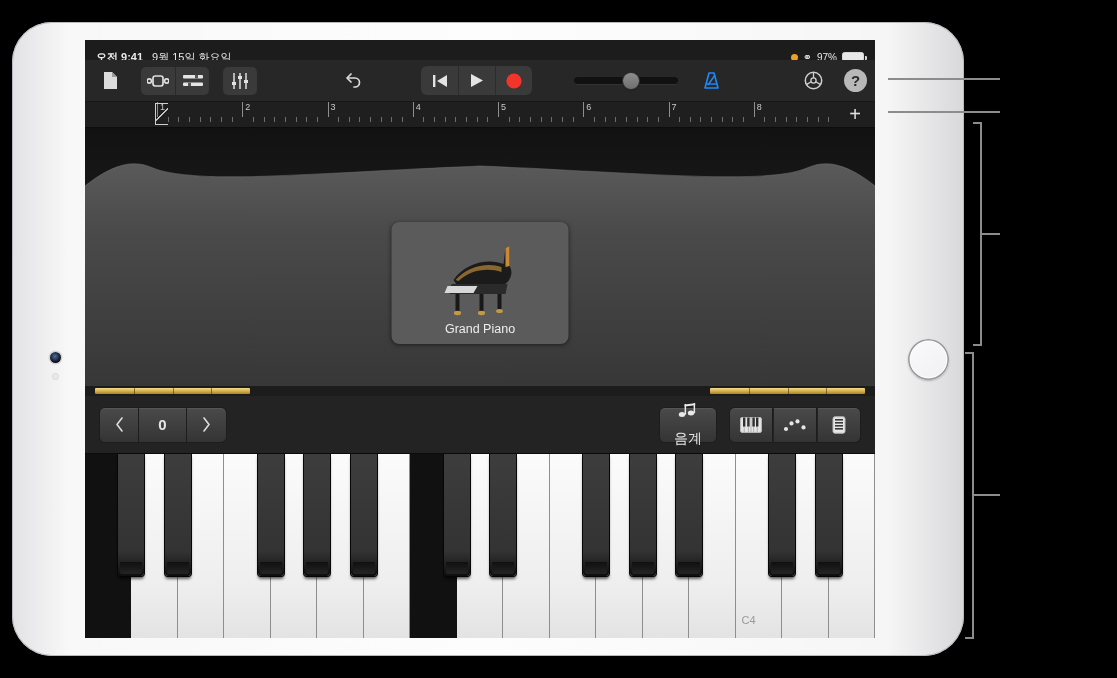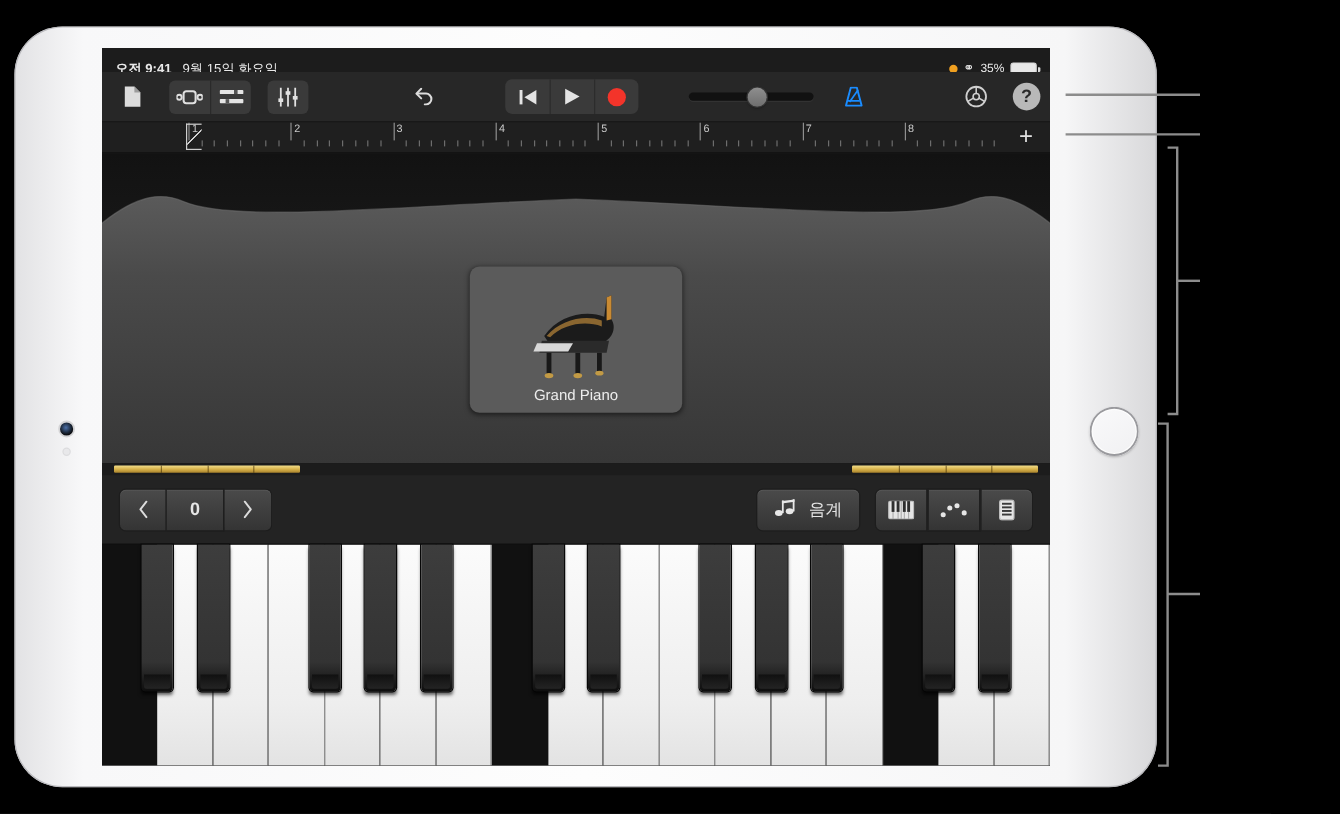--- a/index.html
+++ b/index.html
@@ -179,21 +179,21 @@
     position: absolute; left: 50%; transform: translateX(-50%);
     width: 102px; height: 38px; border-radius: 6px;
     flex-direction: column; gap: 2px;
     font-family: "Liberation Serif", serif; font-style: italic; font-size: 15px;
   }
   .dots { display: flex; gap: 5px; }
   .dots i { width: 4px; height: 4px; border-radius: 50%; background: #6a6a6a; display: block; }
   .dots i.on { background: #e4e4e4; }
 
   #right-controls { margin-left: auto; display: flex; align-items: center; gap: 12px; }
-  #scale-button { height: 36px; padding: 0 14px; gap: 9px; border-radius: 6px; font-size: 14px; }
+  #scale-button { height: 36px; padding: 0 14px; gap: 9px; border-radius: 6px; font-size: 14px; flex-direction: column; }
   #view-group { display: flex; height: 36px; }
   #view-group .ctl { width: 44px; height: 36px; border-radius: 0; }
   #view-group .ctl:first-child { border-radius: 6px 0 0 6px; }
   #view-group .ctl:last-child { border-radius: 0 6px 6px 0; }
   #view-group .ctl + .ctl { border-left: 1px solid #222; }
 
   
   #keyboard { position: absolute; left: 0; top: 414px; width: 100%; height: 184px; background: #111; }
   .white-key {
     position: absolute; top: 0; height: 184px;
@@ -230,21 +230,21 @@
   <div id="screen">
 
     <div id="status-bar">
       <div class="sb-left">
         <span>오전 9:41</span>
         <span class="sb-date">9월 15일 화요일</span>
       </div>
       <div class="sb-right">
         <span class="rec-dot"></span>
         <span class="wifi-glyph">⚭</span>
-        <span>35%</span>
+        <span>97%</span>
         <span class="batt"></span>
       </div>
     </div>
 
     <div id="toolbar">
 
       <div class="tb-btn">
         <svg width="15" height="19" viewBox="0 0 15 19">
             <path d="M1 1h8l5 5v12H1z" fill="#dcdcdc"></path>
             <path d="M9 1v5h5" fill="#9c9c9c"></path>
@@ -562,20 +562,23 @@
         <div class="white-key" style="left: 139.412px; width: 46.4706px;"></div>
         <div class="white-key" style="left: 185.882px; width: 46.4706px;"></div>
         <div class="white-key" style="left: 232.353px; width: 46.4706px;"></div>
         <div class="white-key" style="left: 278.824px; width: 46.4706px;"></div>
         <div class="white-key" style="left: 371.765px; width: 46.4706px;"></div>
         <div class="white-key" style="left: 418.235px; width: 46.4706px;"></div>
         <div class="white-key" style="left: 464.706px; width: 46.4706px;"></div>
         <div class="white-key" style="left: 511.176px; width: 46.4706px;"></div>
         <div class="white-key" style="left: 557.647px; width: 46.4706px;"></div>
         <div class="white-key" style="left: 604.118px; width: 46.4706px;"></div>
+        <div class="white-key" style="left: 650.588px; width: 46.4706px;">
+          <span class="kl">C4</span>
+        </div>
         <div class="white-key" style="left: 697.059px; width: 46.4706px;"></div>
         <div class="white-key" style="left: 743.529px; width: 46.4706px;"></div>
         <div class="black-key" style="left: 33.4706px;"></div>
         <div class="black-key" style="left: 79.9412px;"></div>
         <div class="black-key" style="left: 172.882px;"></div>
         <div class="black-key" style="left: 219.353px;"></div>
         <div class="black-key" style="left: 265.824px;"></div>
         <div class="black-key" style="left: 358.765px;"></div>
         <div class="black-key" style="left: 405.235px;"></div>
         <div class="black-key" style="left: 498.176px;"></div>

